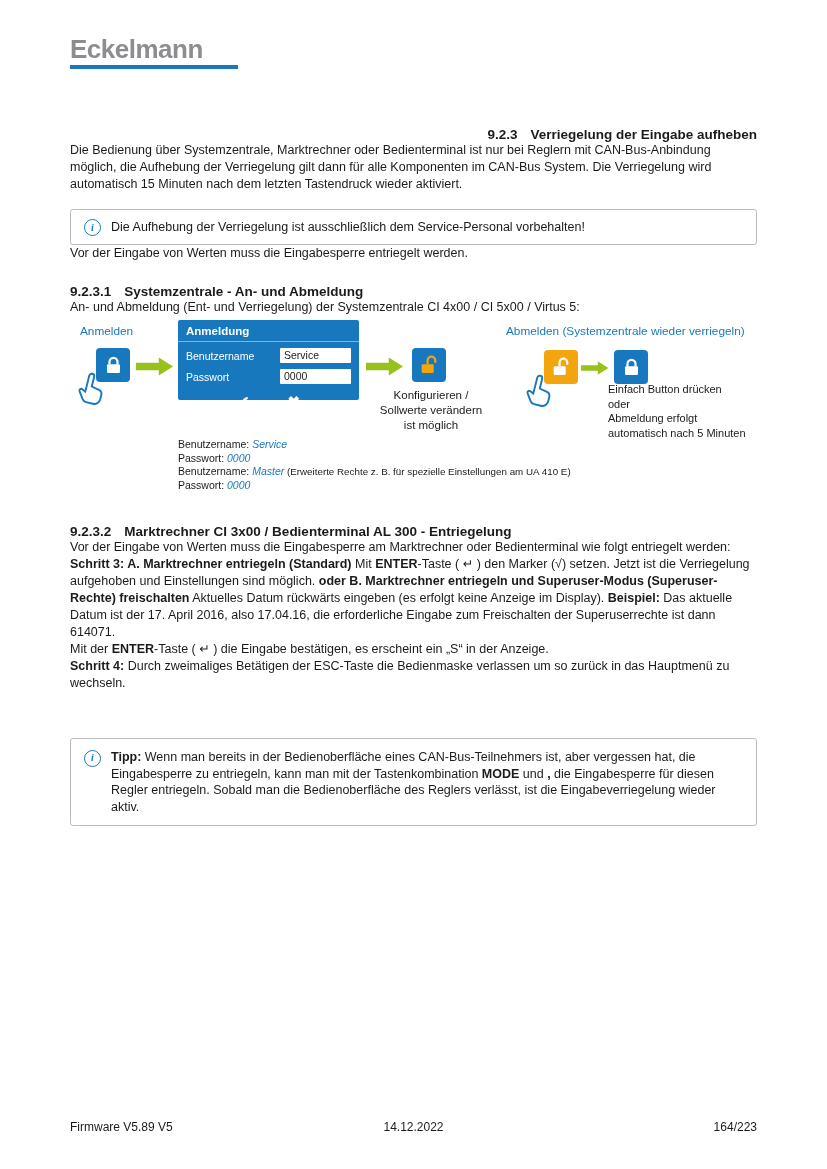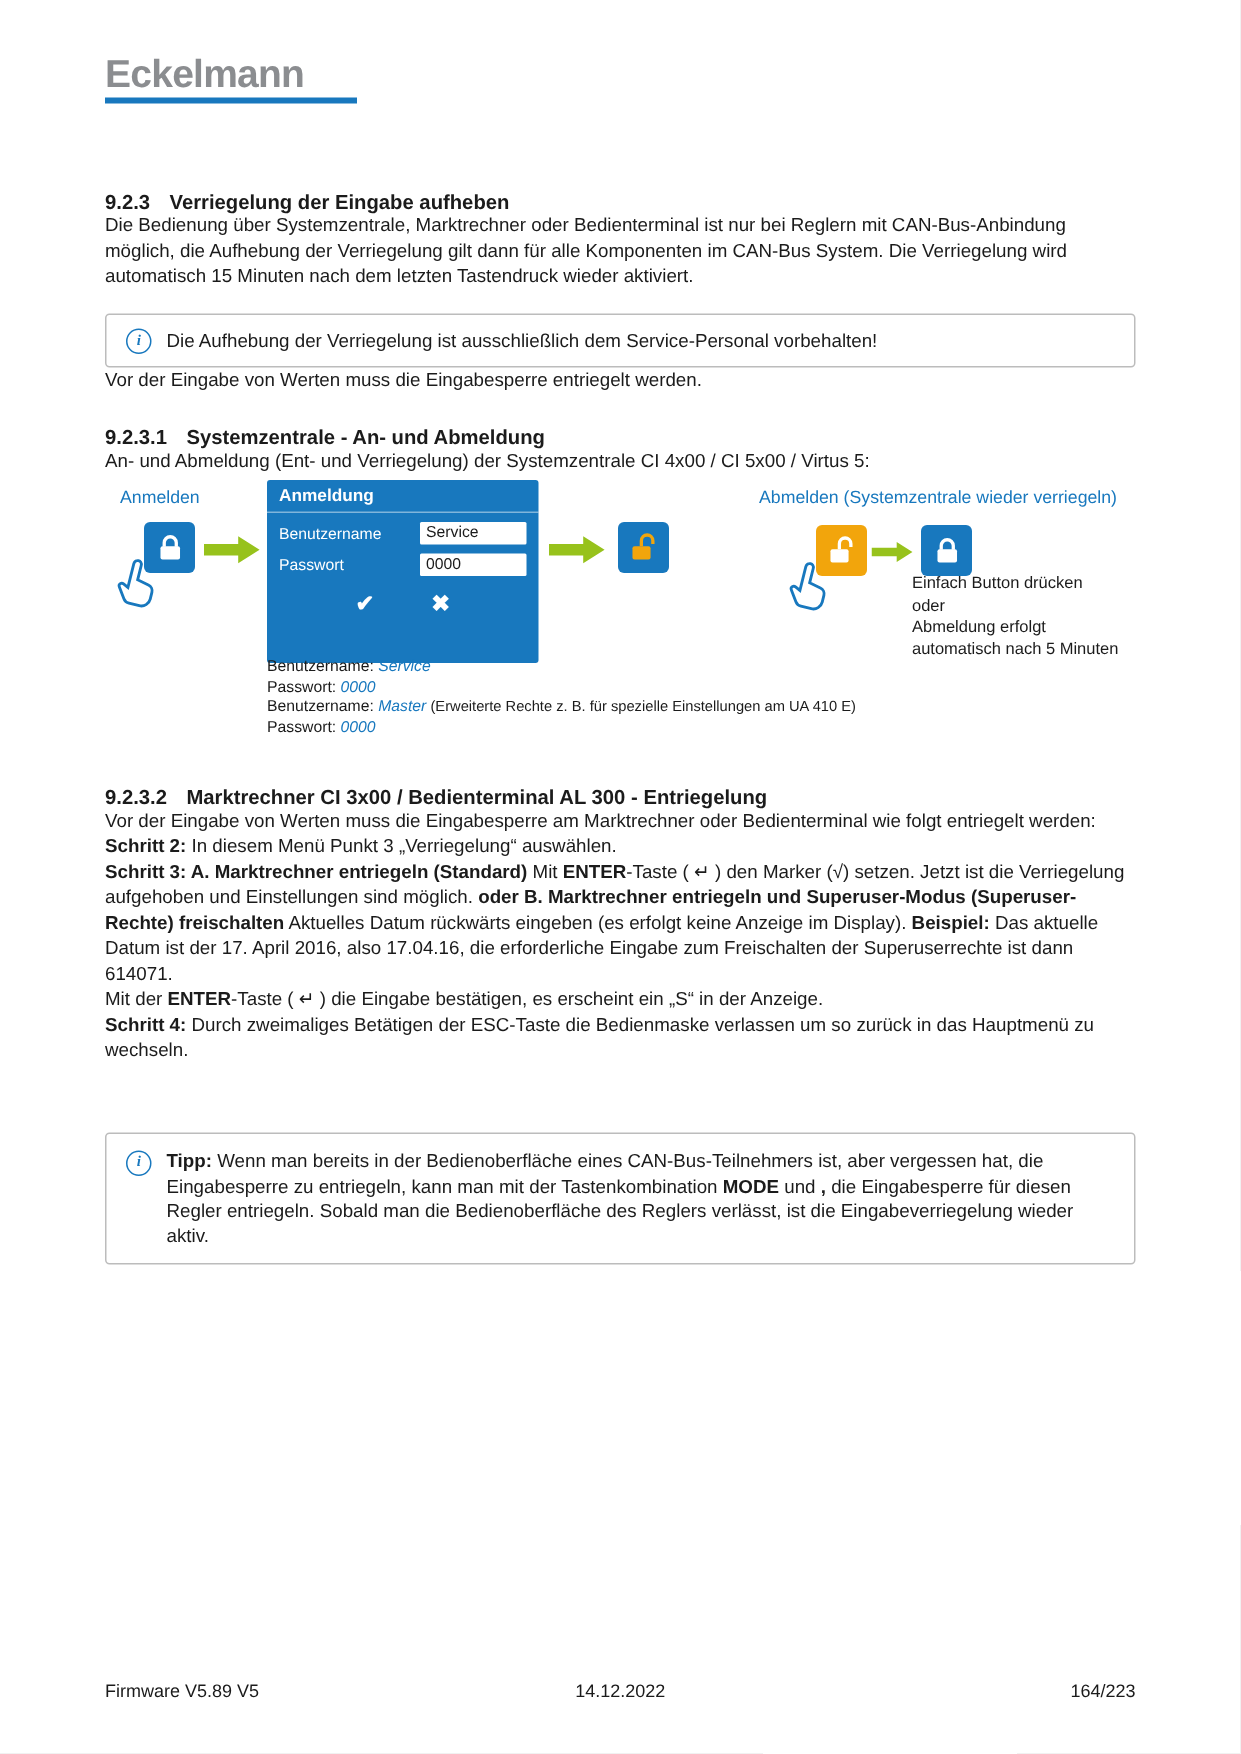--- a/index.html
+++ b/index.html
@@ -7,21 +7,21 @@
         font-family:"Liberation Sans",sans-serif;color:#1b1b1b;overflow:hidden;}
   .content{position:absolute;left:70px;top:0;width:687px;}
 
   
   .logo{padding-top:36px;}
   .logo-text{font-size:26px;font-weight:bold;color:#8b8d90;line-height:1;letter-spacing:-0.5px;}
   .logo-bar{width:168px;height:4px;background:#1878be;margin-top:3px;}
 
   
   .h{display:flex;gap:13px;font-size:13.5px;font-weight:bold;margin:0;}
-  .h-923{margin-top:58px;}
+  .h-923{margin-top:58px;justify-content:flex-end;}
   .h-sub{margin-top:22px;}
   .h-9232{margin-top:28px;}
 
   
   p.body{font-size:12.5px;line-height:17px;margin:0;}
   .mt5{margin-top:5px;}.mt7{margin-top:7px;}
   .mt10{margin-top:10px;}.mt12{margin-top:12px;}.mt14{margin-top:14px;}
   .mt16{margin-top:16px;}.mt20{margin-top:20px;}
 
   
@@ -50,21 +50,21 @@
   .pos-unlock2{left:474px;top:30px;}
   .pos-lock2{left:544px;top:30px;}
   .hand{position:absolute;width:38px;height:38px;transform:rotate(14deg);}
   .pos-hand1{left:2px;top:48px;}
   .pos-hand2{left:450px;top:50px;}
   .arrow{position:absolute;}
   .pos-arrow1{left:66px;top:36px;}
   .pos-arrow2{left:296px;top:36px;}
   .pos-arrow3{left:511px;top:40px;}
 
-  .dialog{position:absolute;left:108px;top:0;width:181px;height:122px;
+  .dialog{position:absolute;left:108px;top:0;width:181px;height:80px;
           background:#1878be;border-radius:2px;color:#fff;}
   .dlg-title{font-weight:bold;font-size:11.5px;padding:5px 8px 4px;
              border-bottom:1px solid rgba(255,255,255,.45);}
   .dlg-row{display:flex;align-items:center;padding:0 8px;margin-top:6px;gap:22px;}
   .dlg-label{font-size:10.5px;width:72px;flex:none;}
   .dlg-input{flex:1;background:#fff;color:#1b1b1b;font-size:10.5px;height:15px;
              line-height:15px;padding:0 4px;border-radius:1px;overflow:hidden;}
   .dlg-btns{display:flex;justify-content:center;gap:38px;margin-top:9px;
             font-size:15px;font-weight:bold;}
 
@@ -181,20 +181,23 @@
           </svg>
       </div>
 
       <div class="sq blue pos-unlock1">
         <svg viewBox="0 0 24 24" width="23" height="23">
           <path d="M10 10.6V6.8a4 4 0 0 1 8 0V9" fill="none" stroke="#f2a50c" stroke-width="2.3"></path>
           <rect x="3.8" y="10.6" width="12.6" height="9.2" rx="1.4" fill="#f2a50c"></rect>
         </svg>
       </div>
 
+      <div class="dg-text pos-config">Konfigurieren /
+Sollwerte verändern
+ist möglich</div>
 
       <div class="dg-label lbl-abmelden">Abmelden (Systemzentrale wieder verriegeln)</div>
 
       <div class="sq gold pos-unlock2">
         <svg viewBox="0 0 24 24" width="23" height="23">
           <path d="M10 10.6V6.8a4 4 0 0 1 8 0V9" fill="none" stroke="#fff" stroke-width="2.3"></path>
           <rect x="3.8" y="10.6" width="12.6" height="9.2" rx="1.4" fill="#fff"></rect>
         </svg>
       </div>
 
@@ -224,21 +227,20 @@
     </div>
 
     <h3 class="h h-9232">
       <span>9.2.3.2</span>
       <span>Marktrechner CI 3x00 / Bedienterminal AL 300 - Entriegelung</span>
     </h3>
 
     <p class="body mt14">Vor der Eingabe von Werten muss die Eingabesperre am Marktrechner oder Bedienterminal wie folgt entriegelt werden:</p>
 
 
-    <p class="body mt7"><b>Schritt 2:</b><span> In diesem Menü Punkt 3 „Verriegelung“ auswählen.</span></p>
 
     <p class="body mt12"><b>Schritt 3: A. Marktrechner entriegeln (Standard)</b><span> Mit </span><b>ENTER</b><span>-Taste ( ↵ ) den Marker (√) setzen. Jetzt ist die Verriegelung aufgehoben und Einstellungen sind möglich. </span><b>oder B. Marktrechner entriegeln und Superuser-Modus (Superuser-Rechte) freischalten</b><span> Aktuelles Datum rückwärts eingeben (es erfolgt keine Anzeige im Display). </span><b>Beispiel:</b><span> Das aktuelle Datum ist der 17. April 2016, also 17.04.16, die erforderliche Eingabe zum Freischalten der Superuserrechte ist dann 614071.</span></p>
 
     <p class="body mt5"><span>Mit der </span><b>ENTER</b><span>-Taste ( ↵ ) die Eingabe bestätigen, es erscheint ein „S“ in der Anzeige.</span></p>
 
     <p class="body mt7"><b>Schritt 4:</b><span> Durch zweimaliges Betätigen der ESC-Taste die Bedienmaske verlassen um so zurück in das Hauptmenü zu wechseln.</span></p>
 
     <div class="notebox tip">
       <span class="info-icon">
           <span>i</span>

